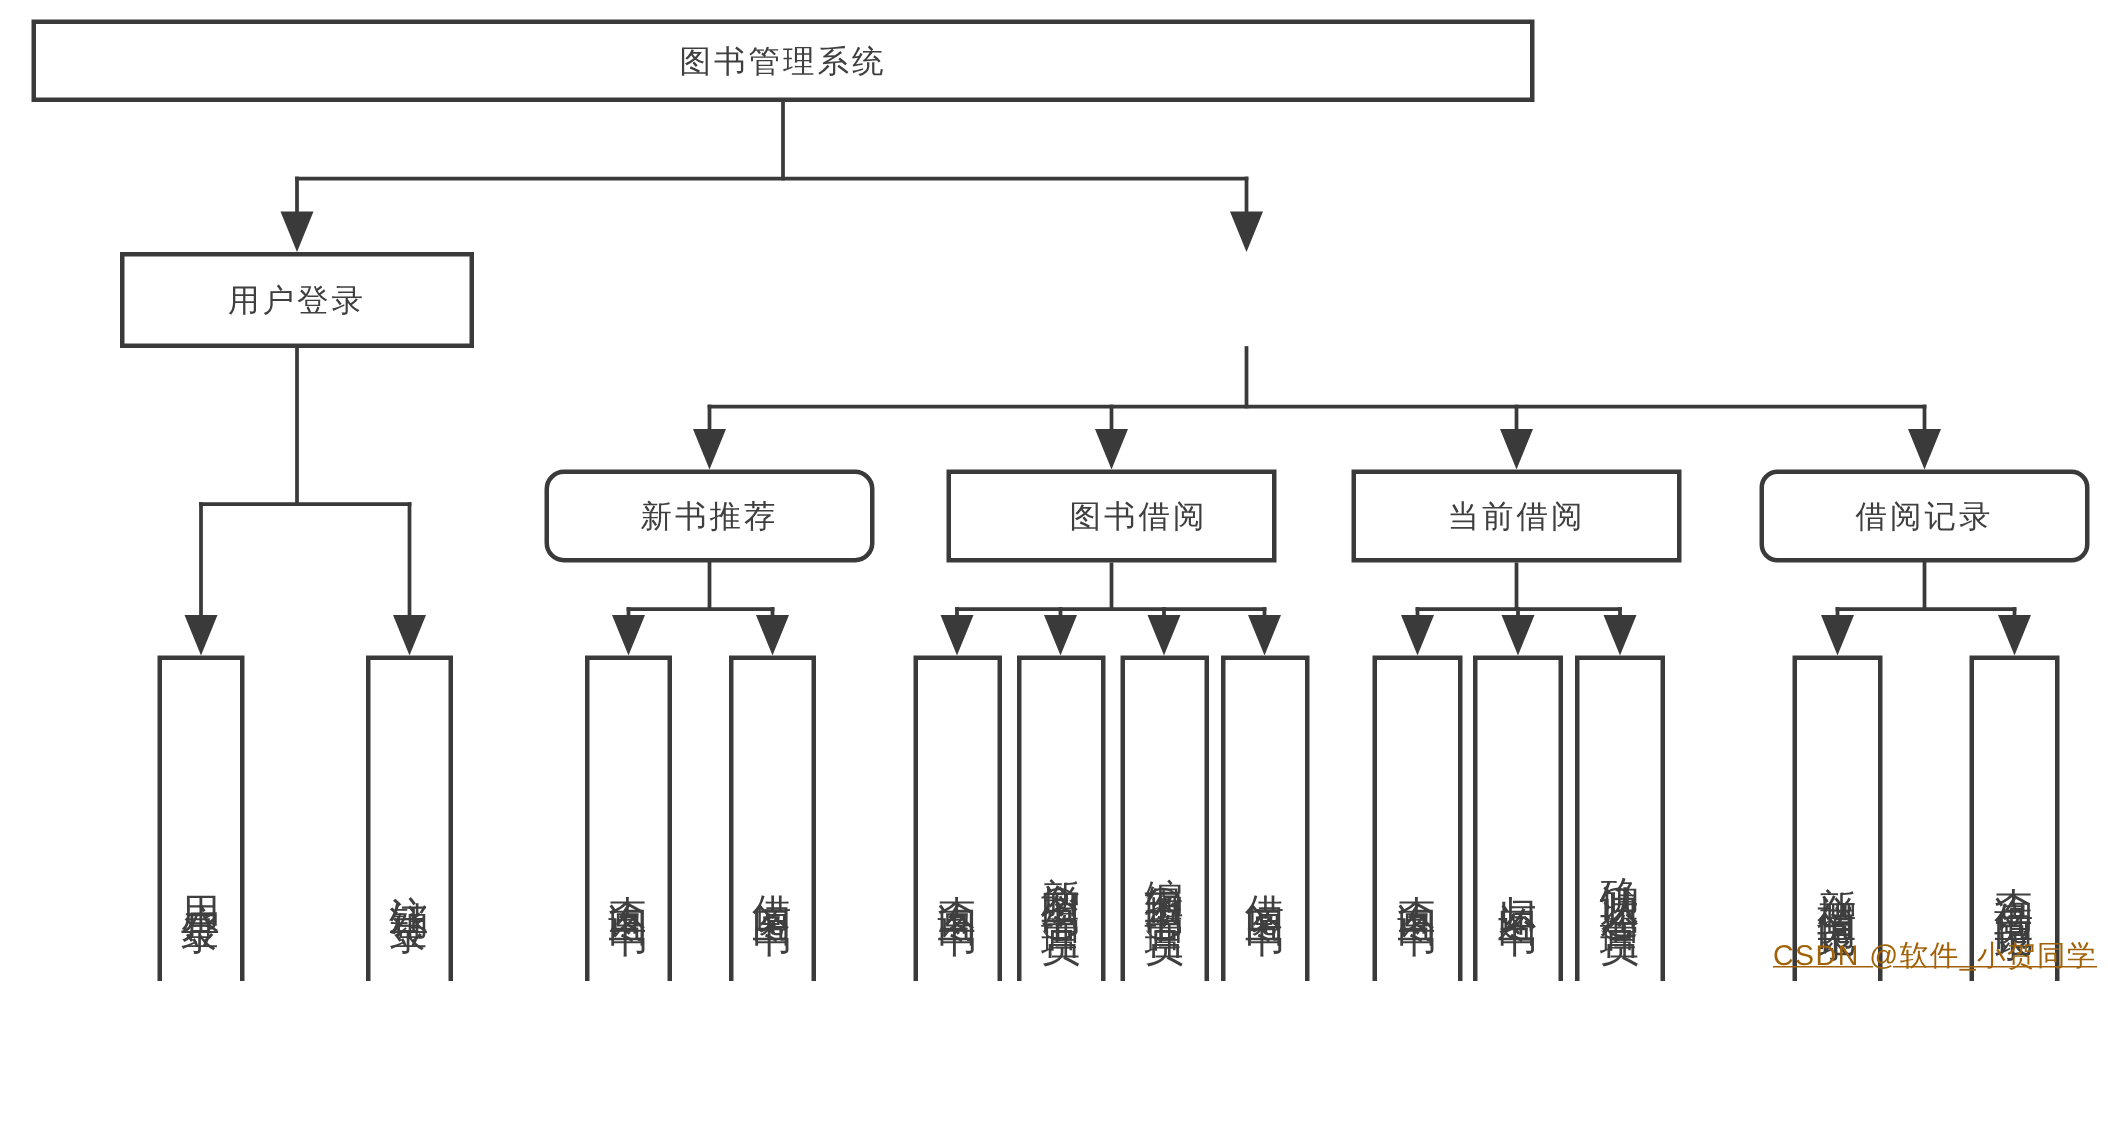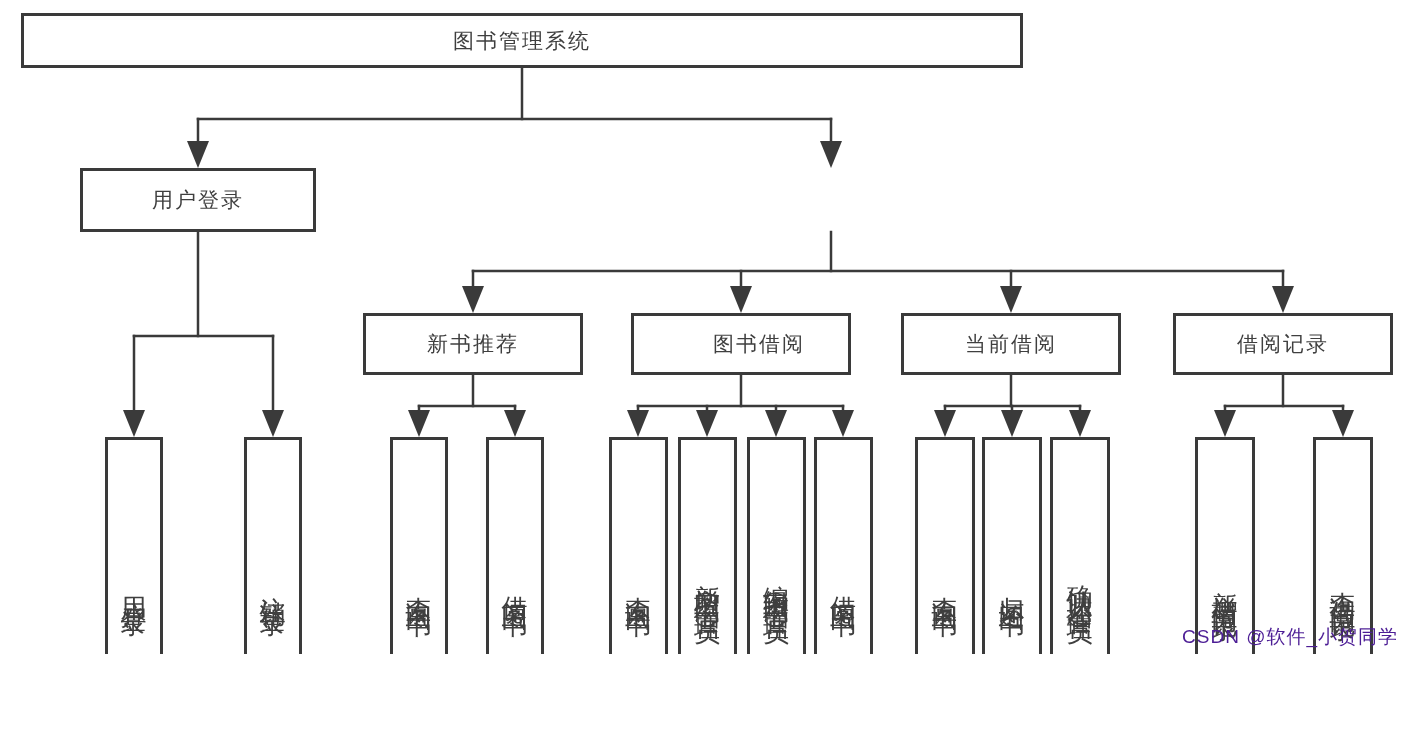--- a/index.html
+++ b/index.html
@@ -30,23 +30,24 @@
     font-size: 26px;
     letter-spacing: 5px;
     line-height: 1;
   }
   .watermark {
     position: absolute;
     right: 7px;
     bottom: 4px;
     font-size: 19px;
     letter-spacing: 1px;
-    color: #4c1d95;
+    color: #a16207;
     z-index: 5;
     white-space: nowrap;
+    text-decoration: underline;
   }
 </style>
 </head>
 <body>
 
 <div class="canvas">
 
   <svg class="wires" viewBox="0 0 1405 747" xmlns="http://www.w3.org/2000/svg">
     <g stroke="#3a3a3a" stroke-width="2.5" stroke-linecap="square">
 
@@ -114,30 +115,30 @@
   </svg>
 
   <div class="node" style="left:21px;top:13px;width:1002px;height:55px;">
     <span class="hlabel">图书管理系统</span>
   </div>
 
   <div class="node" style="left:80px;top:168px;width:236px;height:64px;">
     <span class="hlabel">用户登录</span>
   </div>
 
-  <div class="node" style="left:363px;top:313px;width:220px;height:62px;">
+  <div class="node" style="left:363px;top:313px;width:220px;height:62px;border-radius:13px;">
     <span class="hlabel">新书推荐</span>
   </div>
   <div class="node" style="left:631px;top:313px;width:220px;height:62px;padding-left:36px;">
     <span class="hlabel">图书借阅</span>
   </div>
   <div class="node" style="left:901px;top:313px;width:220px;height:62px;align-items:center;">
     <span class="hlabel">当前借阅</span>
   </div>
-  <div class="node" style="left:1173px;top:313px;width:220px;height:62px;">
+  <div class="node" style="left:1173px;top:313px;width:220px;height:62px;border-radius:12px;">
     <span class="hlabel">借阅记录</span>
   </div>
 
   <div class="node vnode" style="left:105px;top:437px;width:58px;height:298px;">
     <span class="vlabel">用户登录</span>
   </div>
   <div class="node vnode" style="left:244px;top:437px;width:58px;height:298px;">
     <span class="vlabel">注销登录</span>
   </div>
 

